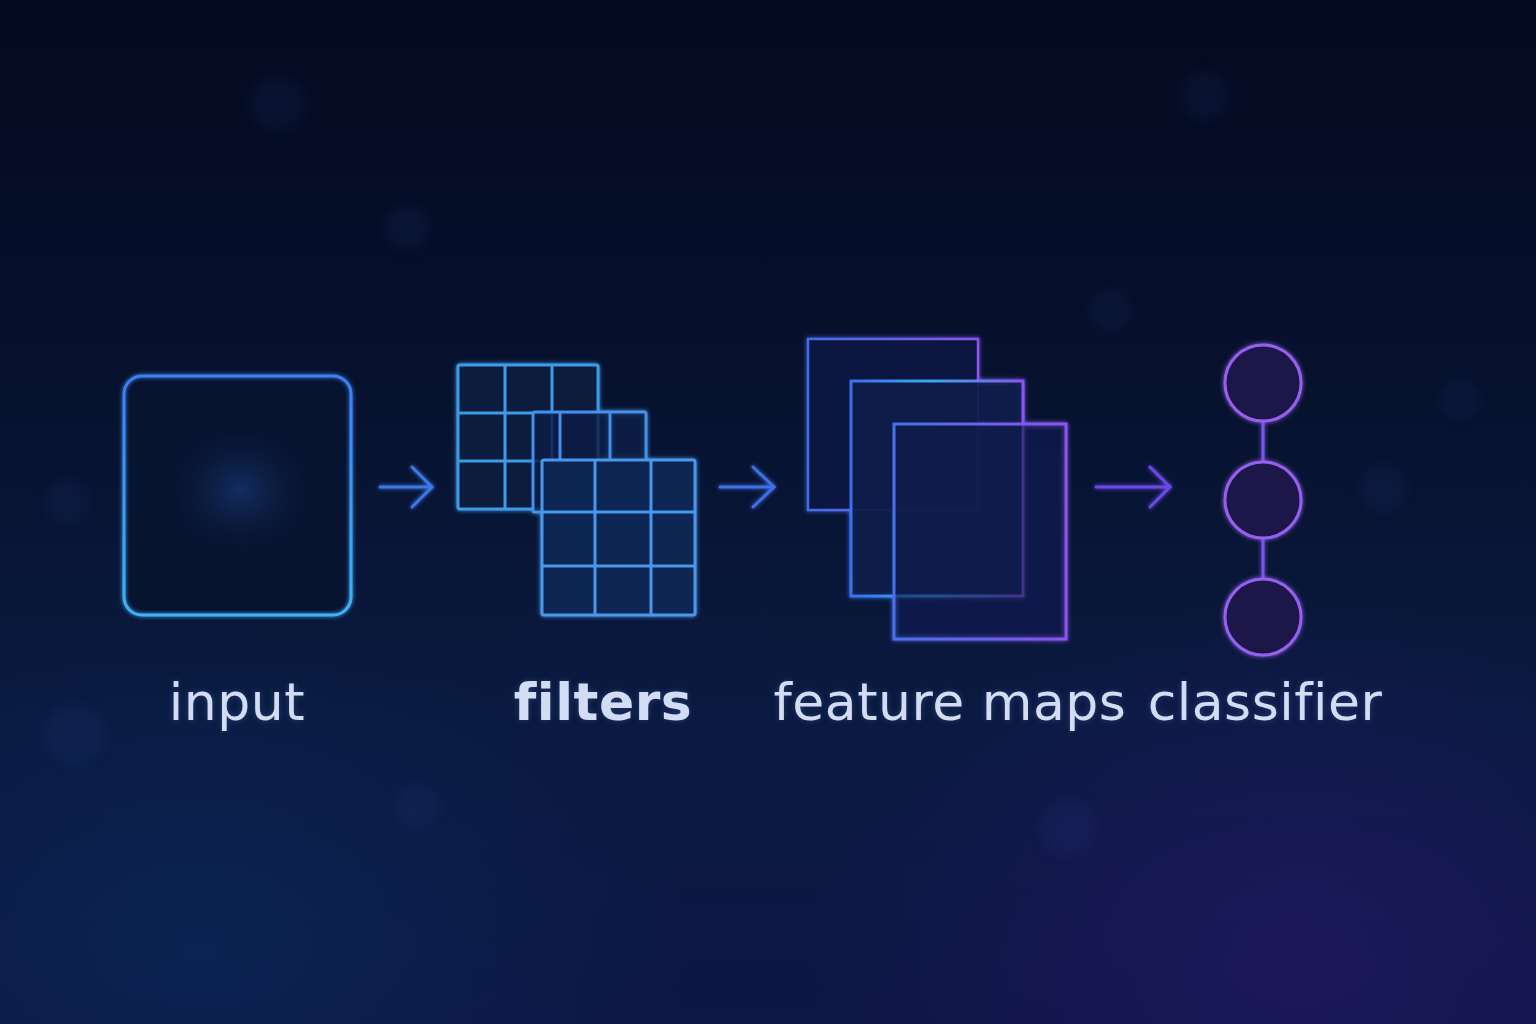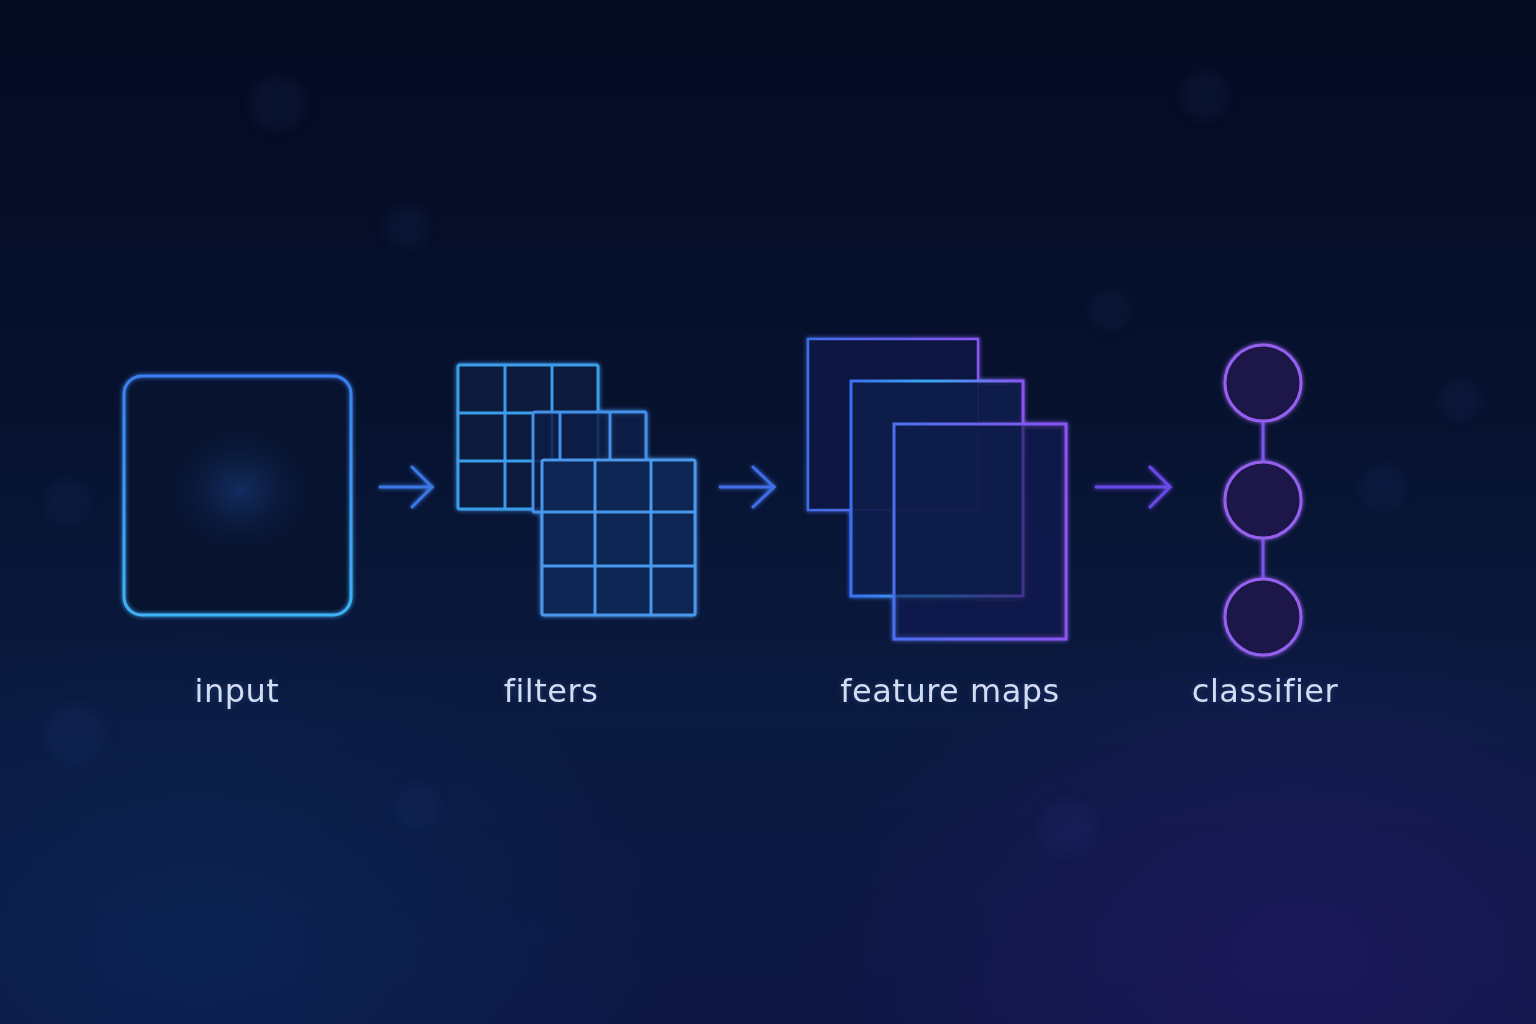--- a/index.html
+++ b/index.html
@@ -7,21 +7,21 @@
     width: 1536px; height: 1024px; overflow: hidden; position: relative;
     background:
       radial-gradient(ellipse 700px 500px at 1300px 950px, rgba(40,25,110,0.55), rgba(40,25,110,0) 70%),
       radial-gradient(ellipse 700px 450px at 200px 950px, rgba(10,45,95,0.55), rgba(10,45,95,0) 70%),
       linear-gradient(180deg, #040a20 0%, #07122f 40%, #0a1a40 70%, #0d1644 100%);
     font-family: "DejaVu Sans", "Liberation Sans", sans-serif;
   }
   .bokeh { position: absolute; border-radius: 50%; background: rgba(60,90,190,0.08); filter: blur(6px); }
   svg.diagram { position: absolute; left: 0; top: 0; }
   .label {
-    position: absolute; top: 672px; color: #d2dcf2; font-size: 32px;
+    position: absolute; top: 672px; color: #d2dcf2; font-size: 52px;
     letter-spacing: 0.5px; text-align: center; transform: translateX(-50%);
     text-shadow: 0 0 6px rgba(120,160,255,0.25); white-space: nowrap;
   }
 </style>
 </head>
 <body>
 
 <div class="bokeh" style="left:250px;top:75px;width:56px;height:56px;"></div>
 <div class="bokeh" style="left:385px;top:205px;width:44px;height:44px;"></div>
 <div class="bokeh" style="left:1090px;top:290px;width:40px;height:40px;"></div>
@@ -149,15 +149,15 @@
   <g filter="url(#glow)">
     <line x1="1263" y1="421" x2="1263" y2="462" stroke="#7a55e6" stroke-width="3"></line>
     <line x1="1263" y1="538" x2="1263" y2="579" stroke="#7a55e6" stroke-width="3"></line>
     <circle cx="1263" cy="383" r="38" fill="#1a1848" stroke="#9660ee" stroke-width="3"></circle>
     <circle cx="1263" cy="500" r="38" fill="#1a1848" stroke="#9660ee" stroke-width="3"></circle>
     <circle cx="1263" cy="617" r="38" fill="#1a1848" stroke="#9660ee" stroke-width="3"></circle>
   </g>
 </svg>
 
 <div class="label" style="left:237px;">input</div>
-<div class="label" style="left:551px;">filters</div>
+<div class="label" style="left:603px;font-weight:bold;">filters</div>
 <div class="label" style="left:950px;text-align:right;">feature maps</div>
 <div class="label" style="left:1265px;">classifier</div>
 
 </body></html>

